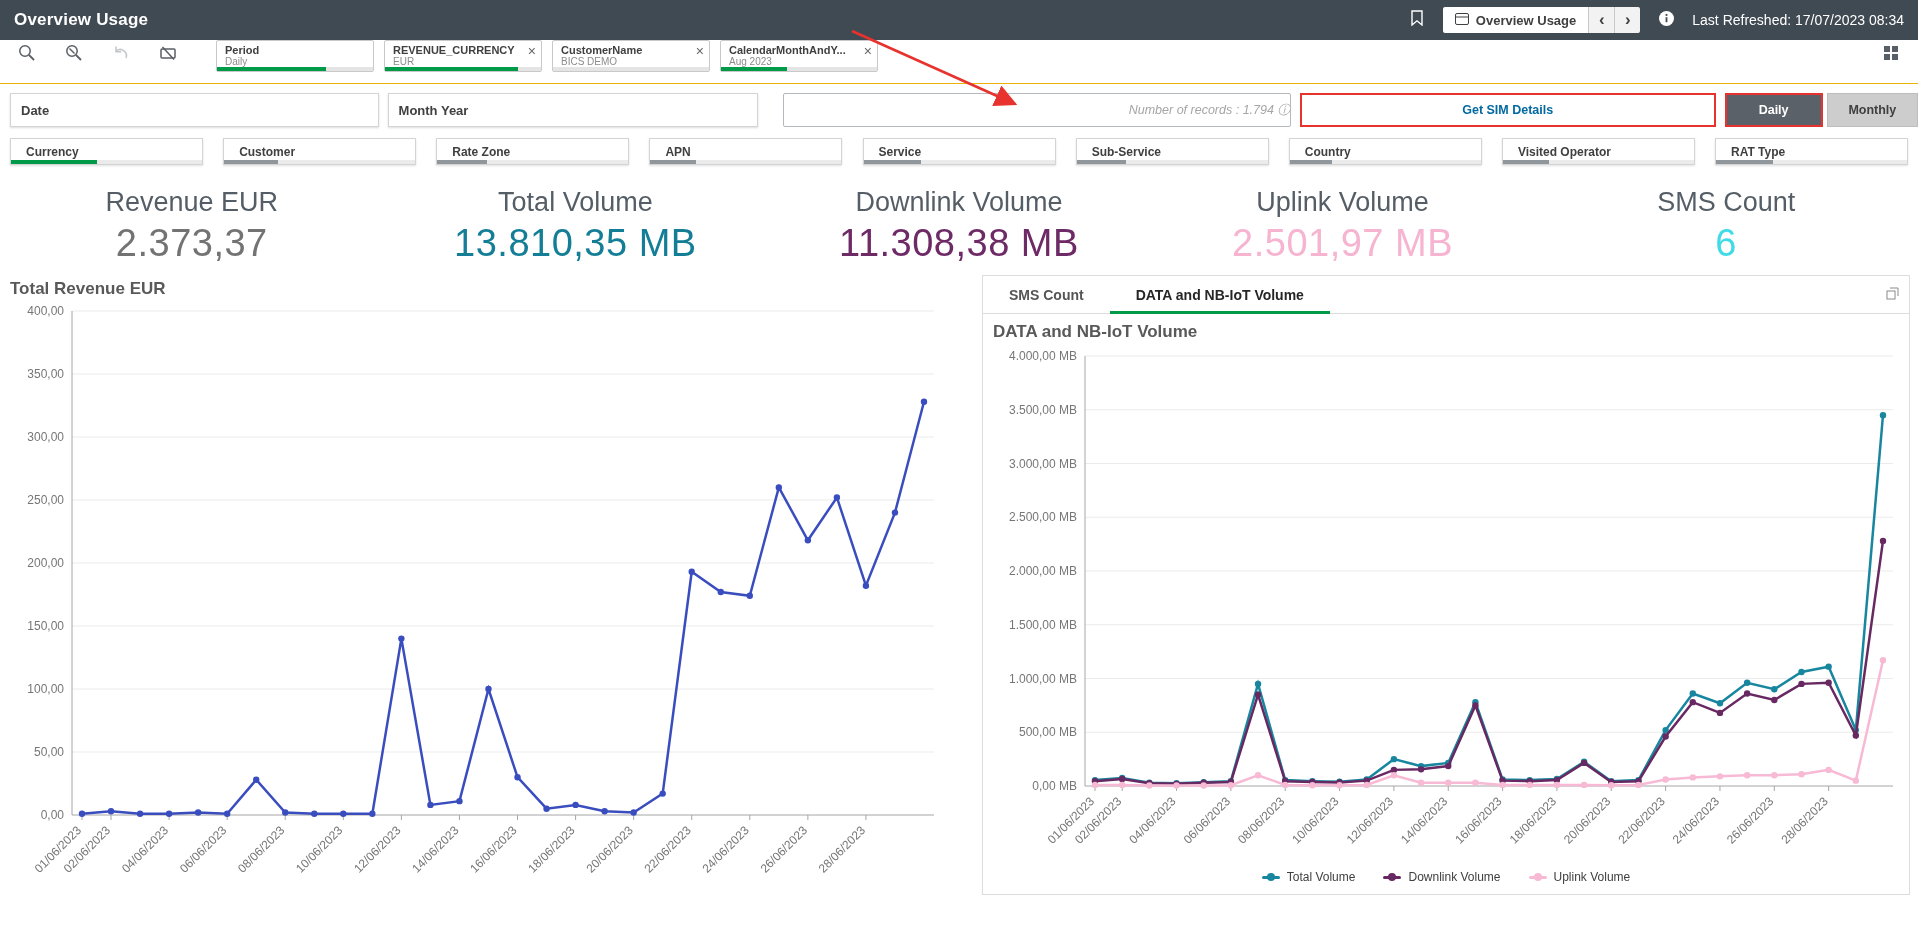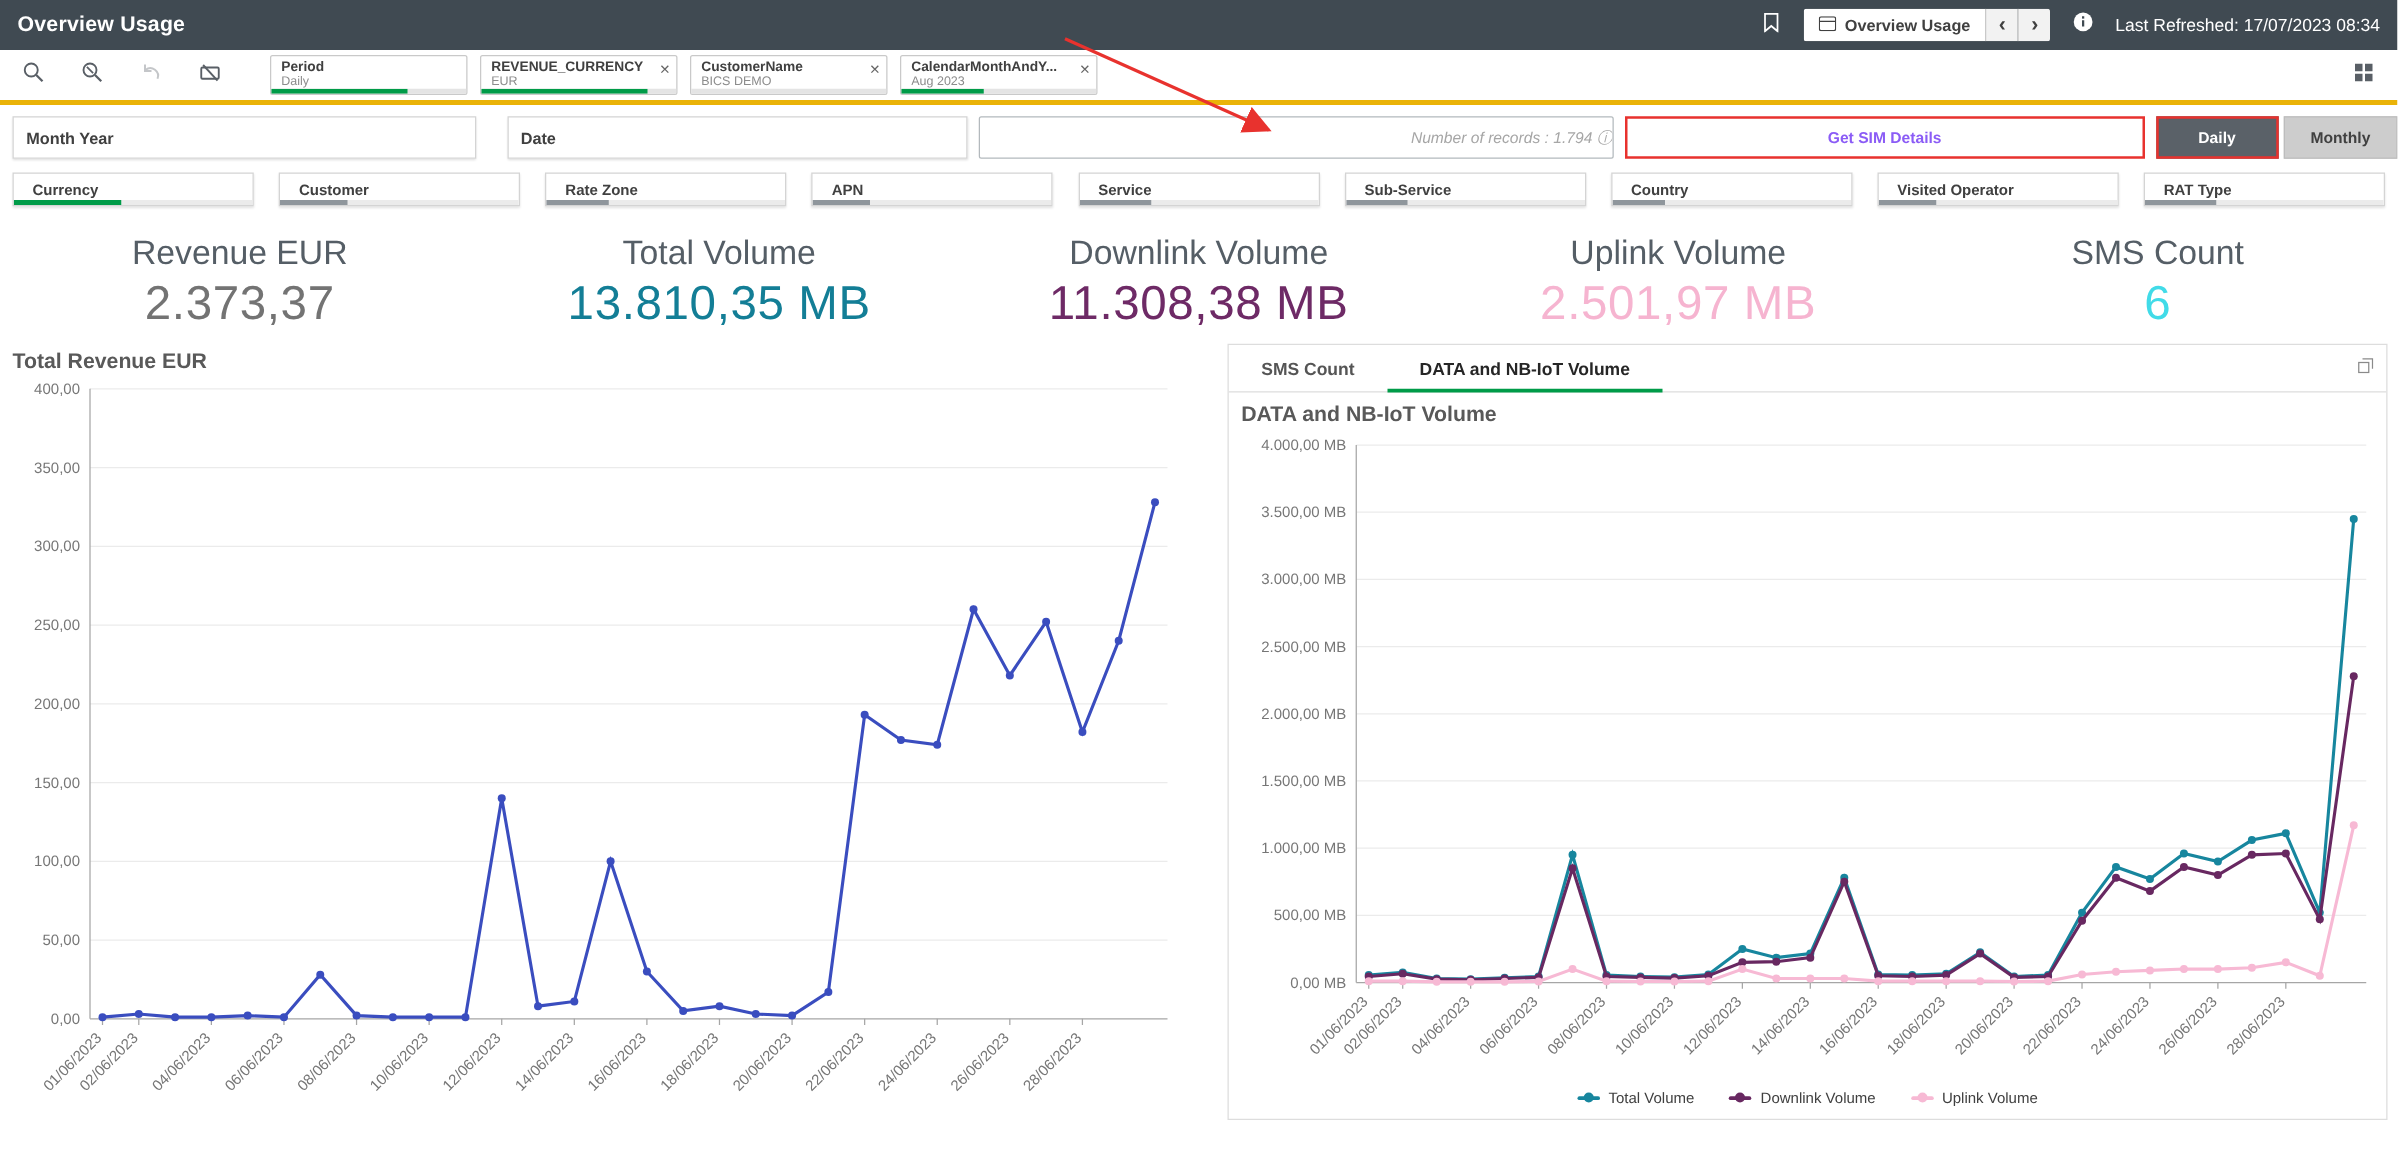--- a/index.html
+++ b/index.html
@@ -14,21 +14,21 @@
   .header-right{display:flex;align-items:center;gap:12px}
   .hdr-icon-btn{display:flex;align-items:center;justify-content:center;width:28px;height:28px;cursor:pointer}
   .sheet-group{display:flex;align-items:stretch;height:26px;border-radius:2px;overflow:hidden}
   .sheet-btn{background:#fff;color:#404040;font-size:13px;font-weight:700;padding:0 12px;
              display:flex;align-items:center;gap:7px;cursor:pointer}
   .chev-btn{background:#f2f2f2;border-left:1px solid #c9c9c9;width:26px;display:flex;align-items:center;
             justify-content:center;color:#404040;font-size:17px;font-weight:700;cursor:pointer}
   .last-refreshed{font-size:14px}
 
   
-  .sel-toolbar{height:44px;display:flex;align-items:center;padding:0 12px;border-bottom:4px solid #eab308;gap:17px}
+  .sel-toolbar{height:44px;display:flex;align-items:flex-start;padding:0 12px;border-bottom:1px solid #eab308;gap:17px}
   .tool-btn{width:30px;height:30px;display:flex;align-items:center;justify-content:center;color:#595f66;cursor:pointer}
   .tool-btn.disabled{opacity:.35}
   .pills{display:flex;gap:10px;margin-left:16px}
   .pill{width:158px;height:32px;border:1px solid #c9c9c9;border-radius:2px;background:#fff;position:relative;
         padding:3px 20px 3px 8px;cursor:pointer}
   .pill-title{font-size:11px;font-weight:700;color:#404040;white-space:nowrap;overflow:hidden;text-overflow:ellipsis}
   .pill-value{font-size:10px;color:#8c8c8c;white-space:nowrap;overflow:hidden;text-overflow:ellipsis}
   .pill-close{position:absolute;right:5px;top:3px;font-size:14px;color:#666;line-height:14px;cursor:pointer}
   .pill-track{position:absolute;left:0;right:0;bottom:0;height:4px;background:#e4e4e4;overflow:hidden}
   .pill-fill{height:100%;width:0;background:var(--accent)}
@@ -38,21 +38,21 @@
   .row1{display:flex;align-items:center;padding:9px 0 7px 10px;position:relative}
   .listbox{height:34px;background:#fff;border:1px solid #d4d4d4;box-shadow:0 1px 2px rgba(0,0,0,.14);
            display:flex;align-items:center;padding:0 10px;font-size:13px;font-weight:700;color:#404040;cursor:pointer}
   .lb-month{width:381px;margin-right:25px}
   .lb-date{width:379px;margin-right:9px}
   .records-input{width:523px;height:34px;margin-right:9px;border:1px solid #b3b9bd;border-radius:2px;
                  background:#fff;font-style:italic;text-align:right;font-size:12.5px;color:#9b9b9b;
                  font-family:"Liberation Sans",sans-serif;outline:none}
   .records-input::placeholder{color:#a6a6a6;font-style:italic}
   .btn{height:34px;display:flex;align-items:center;justify-content:center;font-size:12.5px;font-weight:700;cursor:pointer}
-  .btn-sim{width:428px;margin-right:9px;background:#fff;color:#8b5cf6;border:2px solid var(--annot)}
+  .btn-sim{width:428px;margin-right:9px;background:#fff;color:#0369a1;border:2px solid var(--annot)}
   .btn-daily{width:101px;margin-right:4px;background:#5a6168;color:#fff;border:2px solid var(--annot)}
   .btn-monthly{width:94px;background:#cdcdcd;color:#404040;border:1px solid #bdbdbd}
 
   
   .row2{display:flex;justify-content:space-between;padding:4px 10px 10px}
   .mini-listbox{width:193px;height:27px;background:#fff;border:1px solid #d4d4d4;box-shadow:0 1px 2px rgba(0,0,0,.12);
                 position:relative;display:flex;align-items:center;padding:0 15px;font-size:12px;font-weight:700;
                 color:#404040;cursor:pointer;white-space:nowrap;overflow:hidden}
   .mini-track{position:absolute;bottom:0;left:0;right:0;height:4px;background:#ebebeb}
   .mini-fill{height:100%;width:0;background:#8f969c}
@@ -205,25 +205,25 @@
           <rect x="1" y="1" width="6" height="6"></rect>
           <rect x="9" y="1" width="6" height="6"></rect>
           <rect x="1" y="9" width="6" height="6"></rect>
           <rect x="9" y="9" width="6" height="6"></rect>
         </svg>
     </span>
   </div>
 </div>
 
 <div class="row1">
+  <div class="listbox lb-date">
+    <span>Date</span>
+  </div>
   <div class="listbox lb-month">
     <span>Month Year</span>
-  </div>
-  <div class="listbox lb-date">
-    <span>Date</span>
   </div>
   <input class="records-input" type="text" placeholder="Number of records : 1.794 ⓘ" style="">
   <div class="btn btn-sim red-box">
     <span>Get SIM Details</span>
   </div>
   <div class="btn btn-daily red-box" style="background: rgb(90, 97, 104);">
     <span>Daily</span>
   </div>
   <div class="btn btn-monthly">
     <span>Monthly</span>

